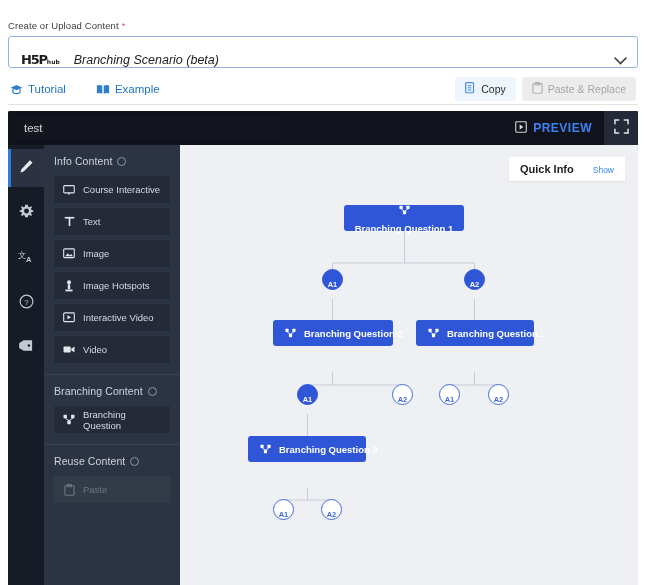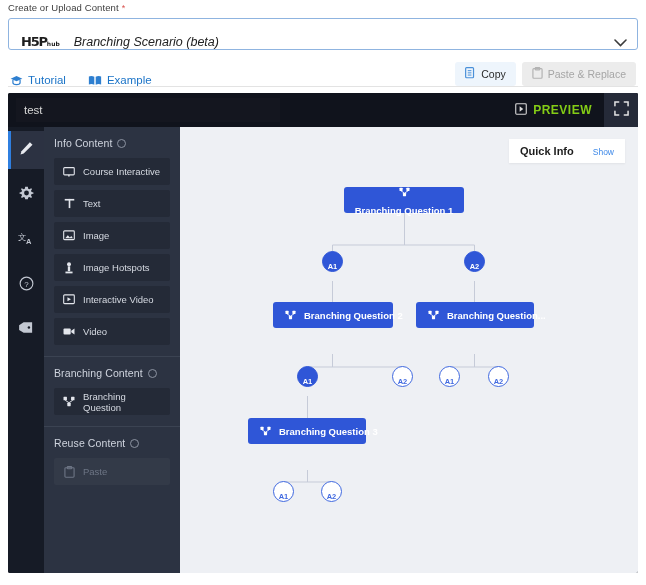--- a/index.html
+++ b/index.html
@@ -5,21 +5,21 @@
   * { box-sizing: border-box; }
   html, body { margin: 0; padding: 0; }
   body {
     width: 646px; height: 585px;
     font-family: "Liberation Sans", sans-serif;
     background: #ffffff;
     overflow: hidden;
   }
 
   
-  .top-area { padding: 2px 8px 0 8px; background:#fff; }
+  .top-area { padding: 20px 8px 0 8px; background:#fff; }
   .field-label {
     font-size: 9.5px; color:#3c3c3c; letter-spacing:.1px;
     margin-bottom:5px;
   }
   .req-star { color:#d9534f; font-size:9px; margin-left:3px; }
 
   .select-box {
     height: 32px;
     border: 1px solid #8fb4e0;
     border-radius: 3px;
@@ -36,23 +36,24 @@
   .h5p-logo .sub { font-size:6px; letter-spacing:0; margin-left:0px; font-weight:bold; }
   .select-value {
     font-style: italic; font-size: 12.5px; color:#222;
     margin-left: 14px;
   }
   .chev {
     margin-left:auto; color:#3c3c3c; font-size: 13px; line-height:1;
   }
 
   .links-row {
-    display:flex; align-items:flex-end;
+    display:flex; align-items:center;
     height: 30px; padding: 0 2px; margin-top:6px;
     position: relative;
+    gap: 8px;
   }
   .link-item {
     display:flex; align-items:center; gap:5px;
     color:#1a73c7; font-size:11.5px; margin-right:22px;
     cursor:pointer;
   }
   .link-item .lic { color:#2e7fd0; display:flex; }
   .btn-group { margin-left:auto; display:flex; gap:6px; }
   .sm-btn {
     display:flex; align-items:center; gap:5px;
@@ -80,21 +81,21 @@
   }
   .title-input {
     background:#14161f; border:none; outline:none;
     color:#d8d8d8; font-size:11.5px;
     height: 24px; width: 264px; margin-left:8px; padding:0 8px;
     font-family:"Liberation Sans", sans-serif;
   }
   .hdr-right { margin-left:auto; display:flex; align-items:center; height:100%; }
   .preview-btn {
     display:flex; align-items:center; gap:6px;
-    color:#84cc16; font-size:12px; font-weight:bold;
+    color:#3b82f6; font-size:12px; font-weight:bold;
     letter-spacing:.5px; padding: 0 12px; cursor:pointer;
   }
   .fullscreen-btn {
     width:34px; height:34px; background:#252a38;
     display:flex; align-items:center; justify-content:center;
     cursor:pointer;
   }
 
   .editor-body { flex:1; display:flex; min-height:0; }
 

